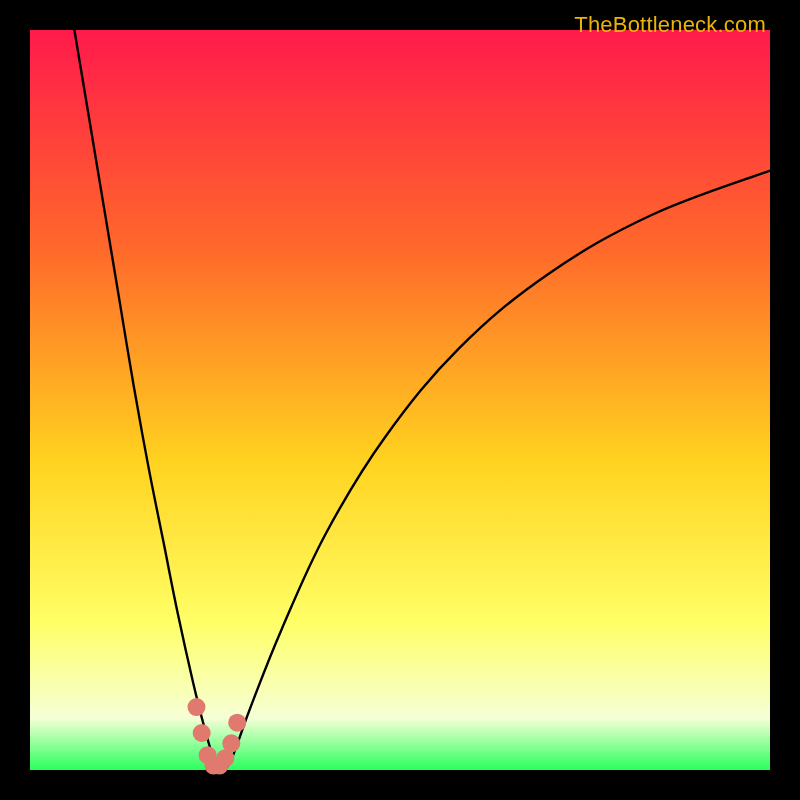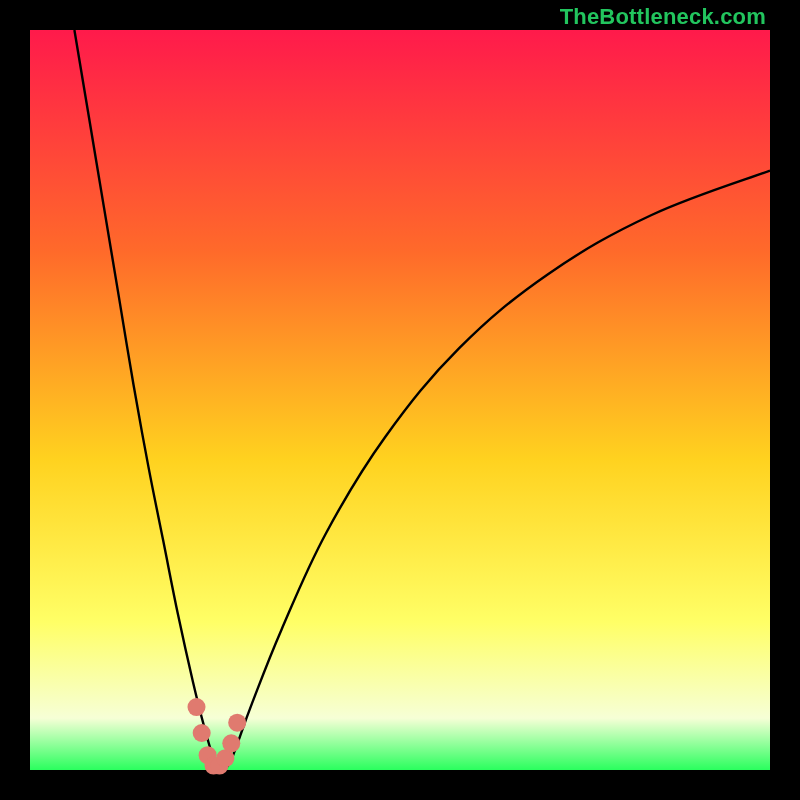--- a/index.html
+++ b/index.html
@@ -21,25 +21,25 @@
   }
   .plot-bg {
     position: absolute;
     left: 0;
     top: 0;
     width: 740px;
     height: 740px;
   }
   .watermark {
     position: absolute;
-    top: 4px;
+    top: 12px;
     right: 34px;
-    color: #22c55e;
+    color: #eab308;
     font-size: 22px;
-    font-weight: 700;
+    font-weight: 400;
     letter-spacing: 0.2px;
     user-select: none;
   }
   svg.curve {
     position: absolute;
     left: 0;
     top: 0;
     width: 740px;
     height: 740px;
     overflow: visible;

